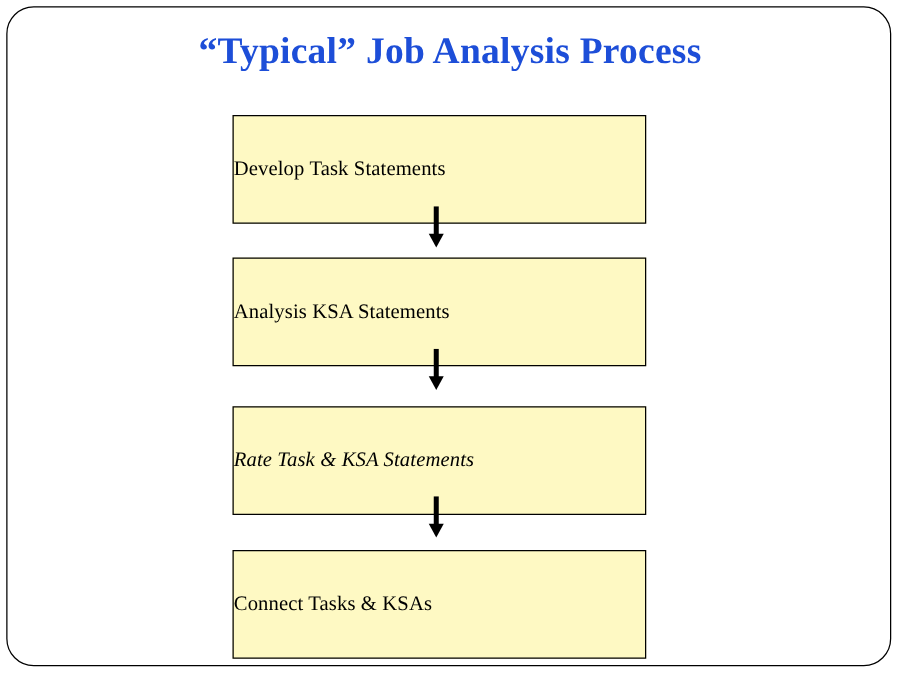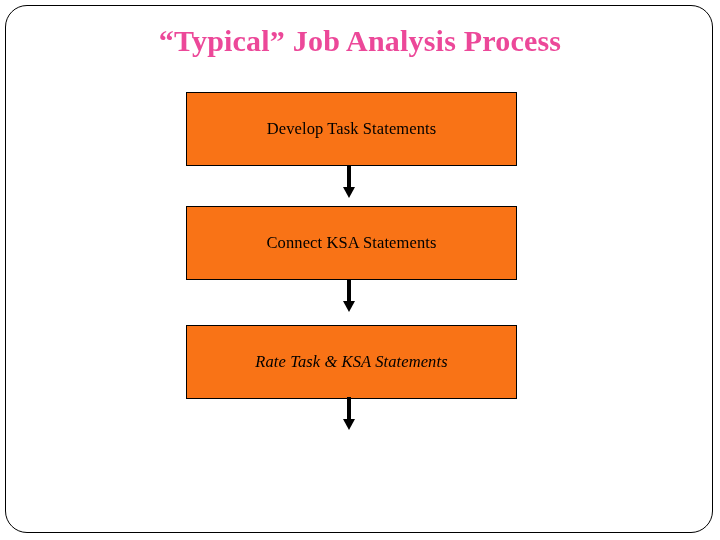--- a/index.html
+++ b/index.html
@@ -33,35 +33,34 @@
     pointer-events: none;
   }
   #slide-title {
     position: absolute;
     left: 0;
     top: 24px;
     width: 720px;
     text-align: center;
     font-size: 30px;
     font-weight: bold;
-    color: #ec4899;
+    color: #1d4ed8;
     letter-spacing: 0.2px;
     white-space: nowrap;
   }
   .flow-box {
     position: absolute;
     left: 186px;
     width: 331px;
-    height: 74px;
-    background: #f97316;
+    height: 87px;
+    background: #fef9c3;
     border: 1.8px solid #000000;
     box-sizing: border-box;
     display: flex;
     align-items: center;
-    justify-content: center;
   }
   .flow-box-label {
     font-size: 16.5px;
     font-weight: normal;
     color: #000000;
     line-height: 1.1;
     white-space: nowrap;
     letter-spacing: 0.1px;
   }
   #box-1 { top: 92px; }
@@ -94,35 +93,38 @@
   </div>
 
   <div class="flow-arrow" id="arrow-1">
     <svg width="18" height="36" viewBox="0 0 18 36" xmlns="http://www.w3.org/2000/svg">
       <rect x="7" y="0" width="4" height="24" fill="#000000"></rect>
       <polygon points="3,22 15,22 9,33" fill="#000000"></polygon>
     </svg>
   </div>
 
   <div class="flow-box" id="box-2">
-    <span class="flow-box-label">Connect KSA Statements</span>
+    <span class="flow-box-label">Analysis KSA Statements</span>
   </div>
 
   <div class="flow-arrow" id="arrow-2">
     <svg width="18" height="36" viewBox="0 0 18 36" xmlns="http://www.w3.org/2000/svg">
       <rect x="7" y="0" width="4" height="24" fill="#000000"></rect>
       <polygon points="3,22 15,22 9,33" fill="#000000"></polygon>
     </svg>
   </div>
 
   <div class="flow-box" id="box-3">
     <span class="flow-box-label">Rate Task &amp; KSA Statements</span>
   </div>
 
   <div class="flow-arrow" id="arrow-3">
     <svg width="18" height="36" viewBox="0 0 18 36" xmlns="http://www.w3.org/2000/svg">
       <rect x="7" y="0" width="4" height="24" fill="#000000"></rect>
       <polygon points="3,22 15,22 9,33" fill="#000000"></polygon>
     </svg>
   </div>
 
+  <div class="flow-box" id="box-4">
+    <span class="flow-box-label">Connect Tasks &amp; KSAs</span>
+  </div>
 
 </div>
 
 </body></html>

